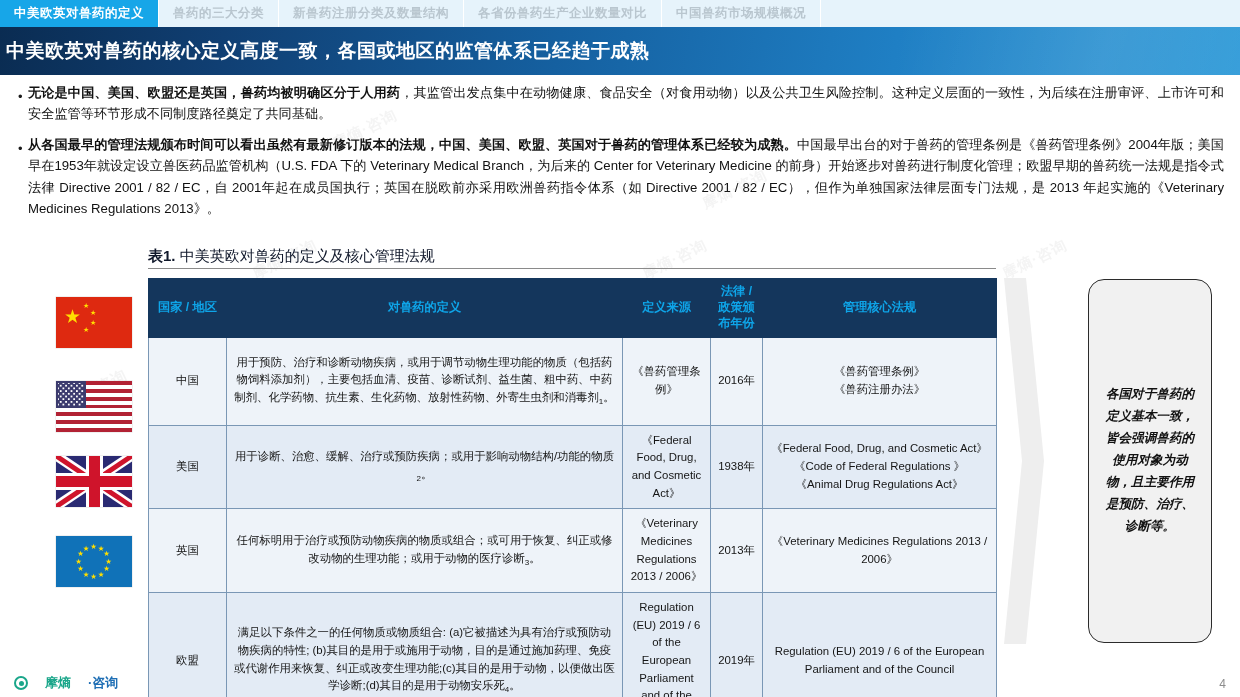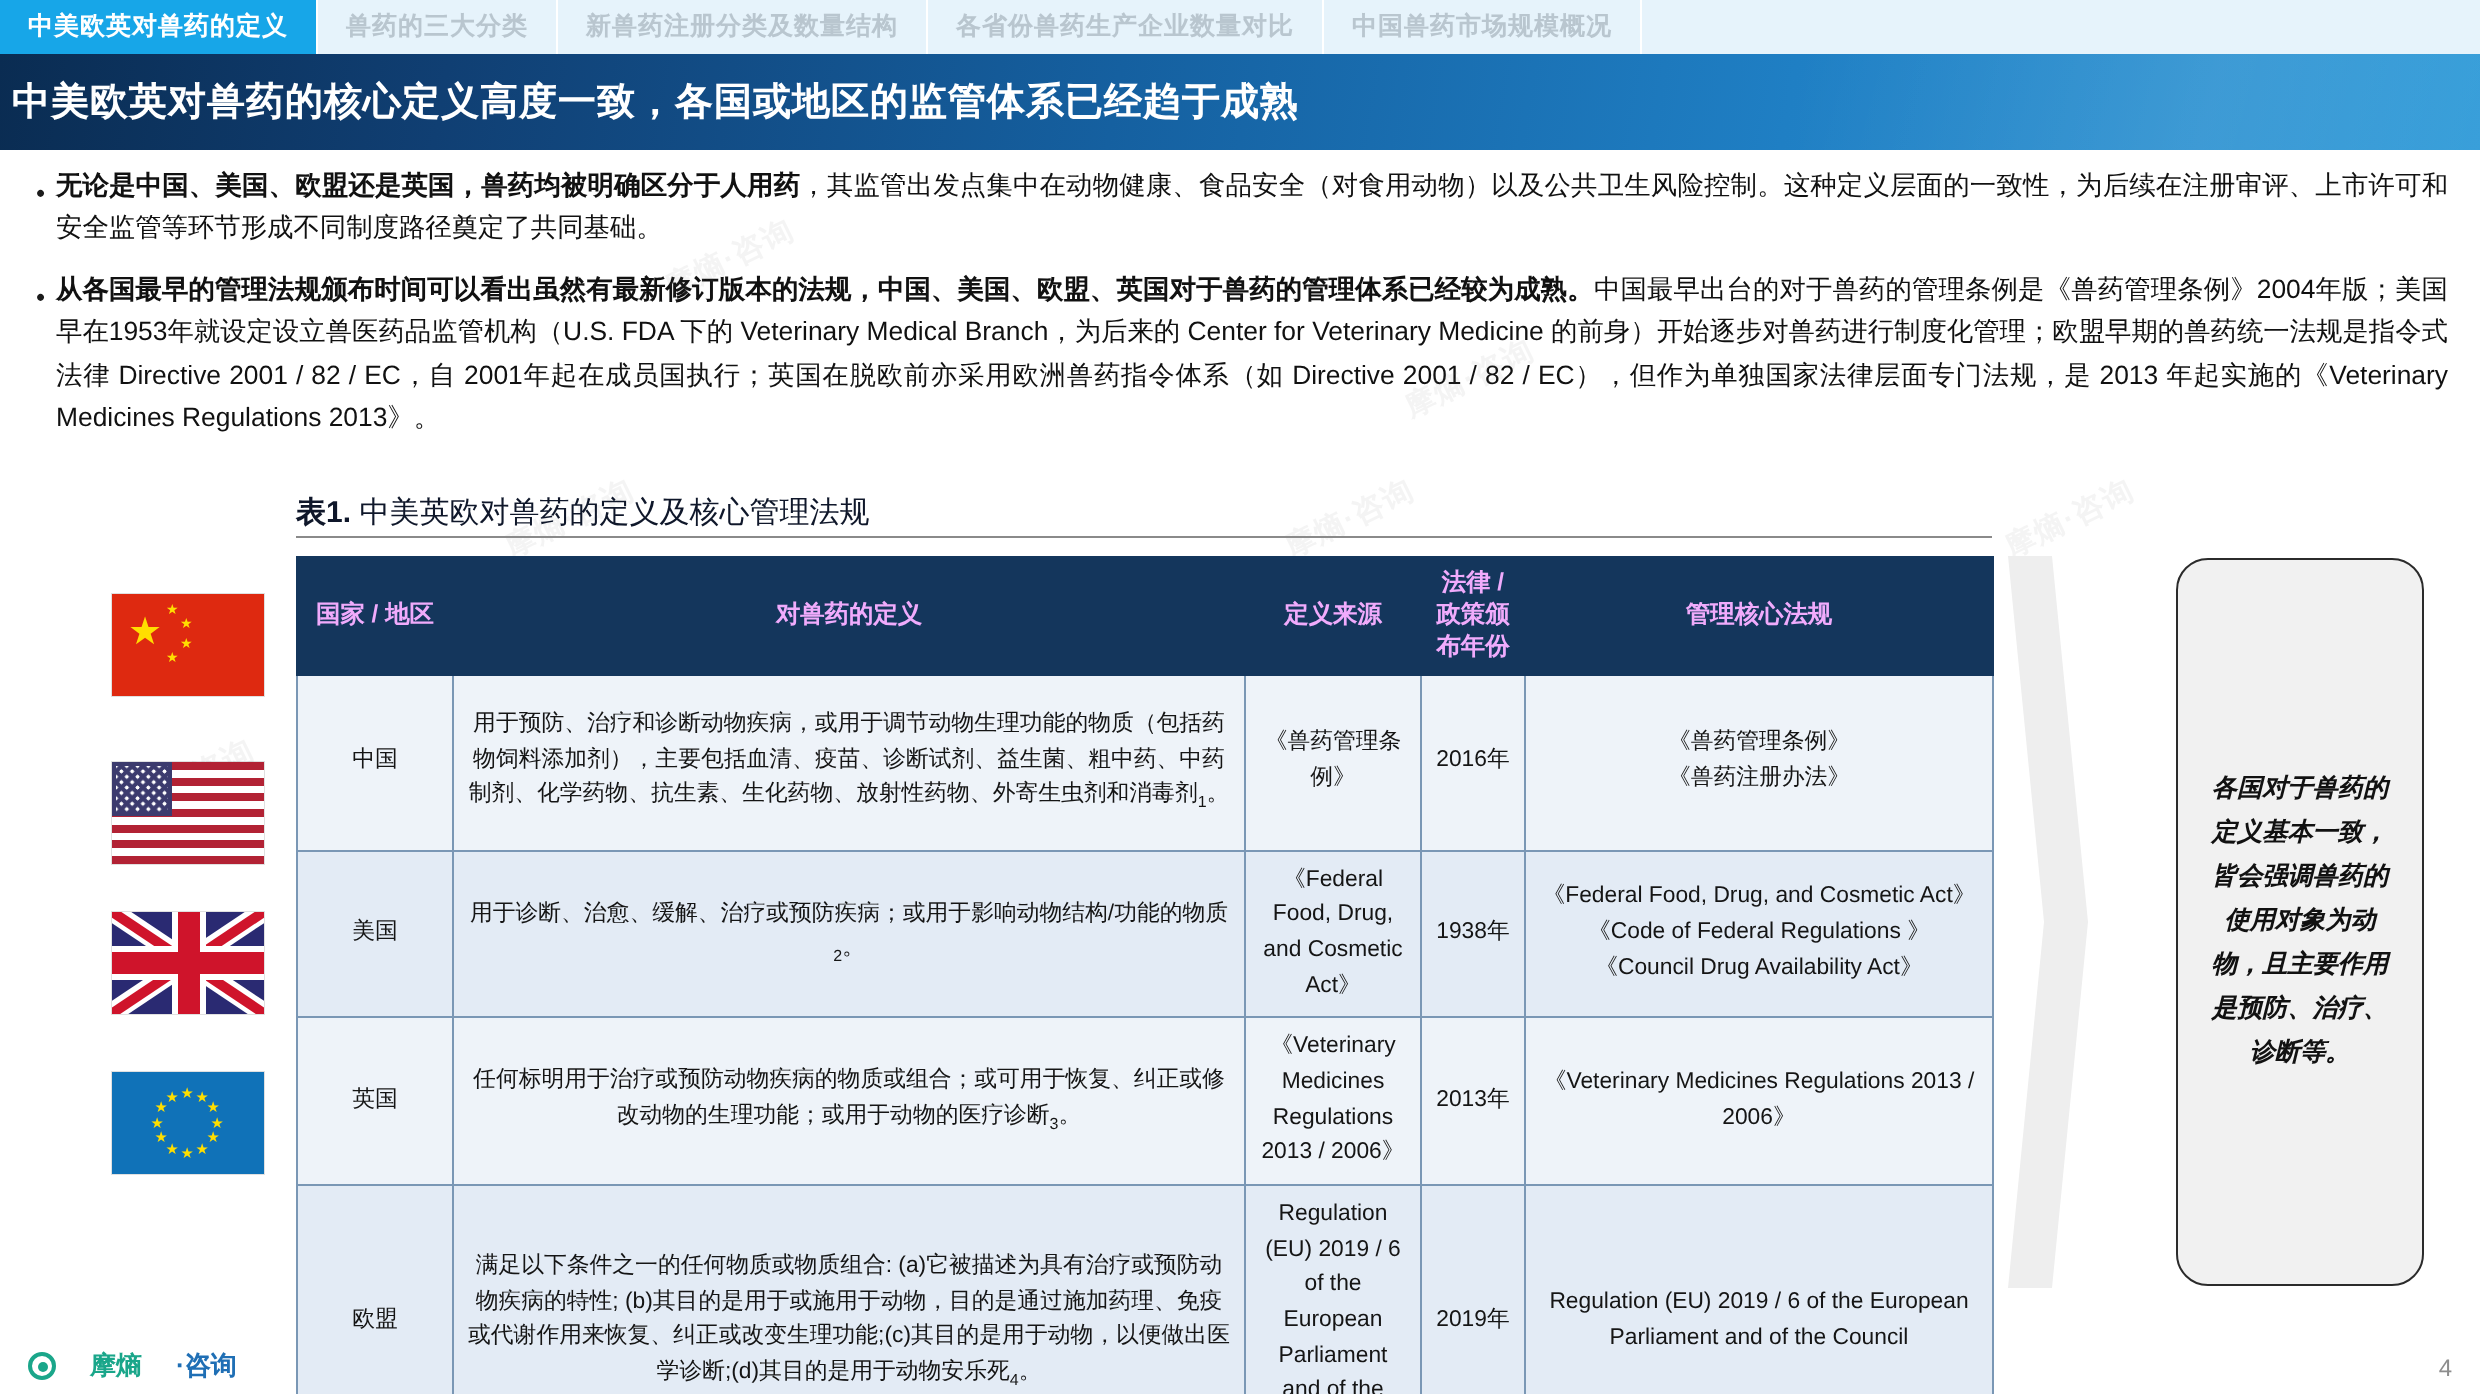--- a/index.html
+++ b/index.html
@@ -78,21 +78,21 @@
     background:#8a8a8a;
   }
 
   table.maintable {
     position:absolute; left:148px; top:278px;
     width:848px;
     border-collapse:collapse;
     table-layout:fixed;
   }
   table.maintable th {
-    background:#14365c; color:#f0abfc;
+    background:#14365c; color:#0ea5e9;
     font-size:12.2px; font-weight:bold;
     border:1px solid #14365c;
     padding:5px 3px;
     text-align:center; vertical-align:middle;
     line-height:1.3;
   }
   table.maintable td {
     border:1px solid #7a97b5;
     font-size:11.4px; color:#151515;
     padding:6px 7px;
@@ -338,21 +338,21 @@
         </td>
     </tr>
     <tr class="alt" style="height:81px">
       <td class="c-country">美国</td>
       <td class="c-def"><span>用于诊断、治愈、缓解、治疗或预防疾病；或用于影响动物结构/功能的物质</span><sub class="fn">2</sub><span>。</span></td>
       <td class="c-src">《Federal Food, Drug, and Cosmetic Act》</td>
       <td class="c-year">1938年</td>
       <td class="c-law">
           <div>《Federal Food, Drug, and Cosmetic Act》</div>
           <div>《Code of Federal Regulations 》</div>
-          <div>《Council Drug Availability Act》</div>
+          <div>《Animal Drug Regulations Act》</div>
         </td>
     </tr>
     <tr style="height:68px">
       <td class="c-country">英国</td>
       <td class="c-def"><span>任何标明用于治疗或预防动物疾病的物质或组合；或可用于恢复、纠正或修改动物的生理功能；或用于动物的医疗诊断</span><sub class="fn">3</sub><span>。</span></td>
       <td class="c-src">《Veterinary Medicines Regulations 2013 / 2006》</td>
       <td class="c-year">2013年</td>
       <td class="c-law">
           <div>《Veterinary Medicines Regulations 2013 / 2006》</div>
         </td>

